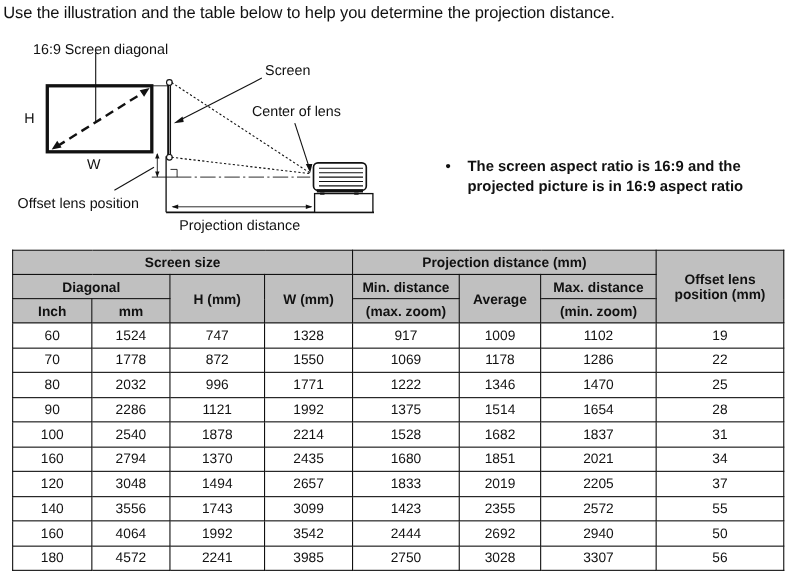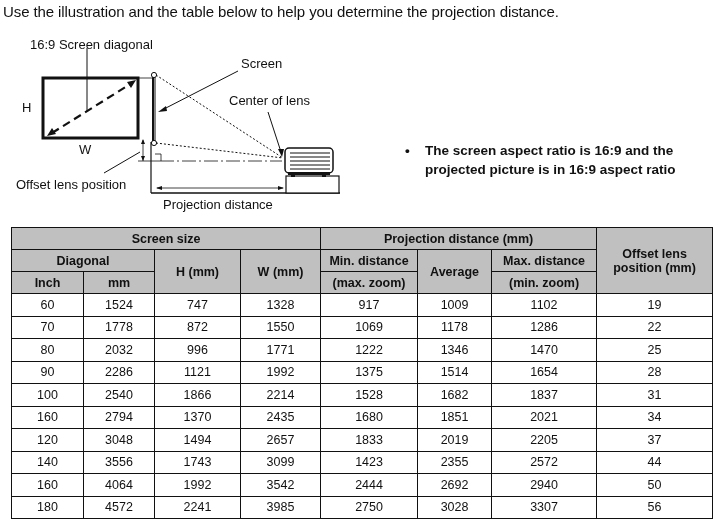--- a/index.html
+++ b/index.html
@@ -164,21 +164,21 @@
         <td>1121</td>
         <td>1992</td>
         <td>1375</td>
         <td>1514</td>
         <td>1654</td>
         <td>28</td>
       </tr>
     <tr>
         <td>100</td>
         <td>2540</td>
-        <td>1866</td>
+        <td>1878</td>
         <td>2214</td>
         <td>1528</td>
         <td>1682</td>
         <td>1837</td>
         <td>31</td>
       </tr>
     <tr>
         <td>160</td>
         <td>2794</td>
         <td>1370</td>
@@ -199,21 +199,21 @@
         <td>37</td>
       </tr>
     <tr>
         <td>140</td>
         <td>3556</td>
         <td>1743</td>
         <td>3099</td>
         <td>1423</td>
         <td>2355</td>
         <td>2572</td>
-        <td>44</td>
+        <td>55</td>
       </tr>
     <tr>
         <td>160</td>
         <td>4064</td>
         <td>1992</td>
         <td>3542</td>
         <td>2444</td>
         <td>2692</td>
         <td>2940</td>
         <td>50</td>

